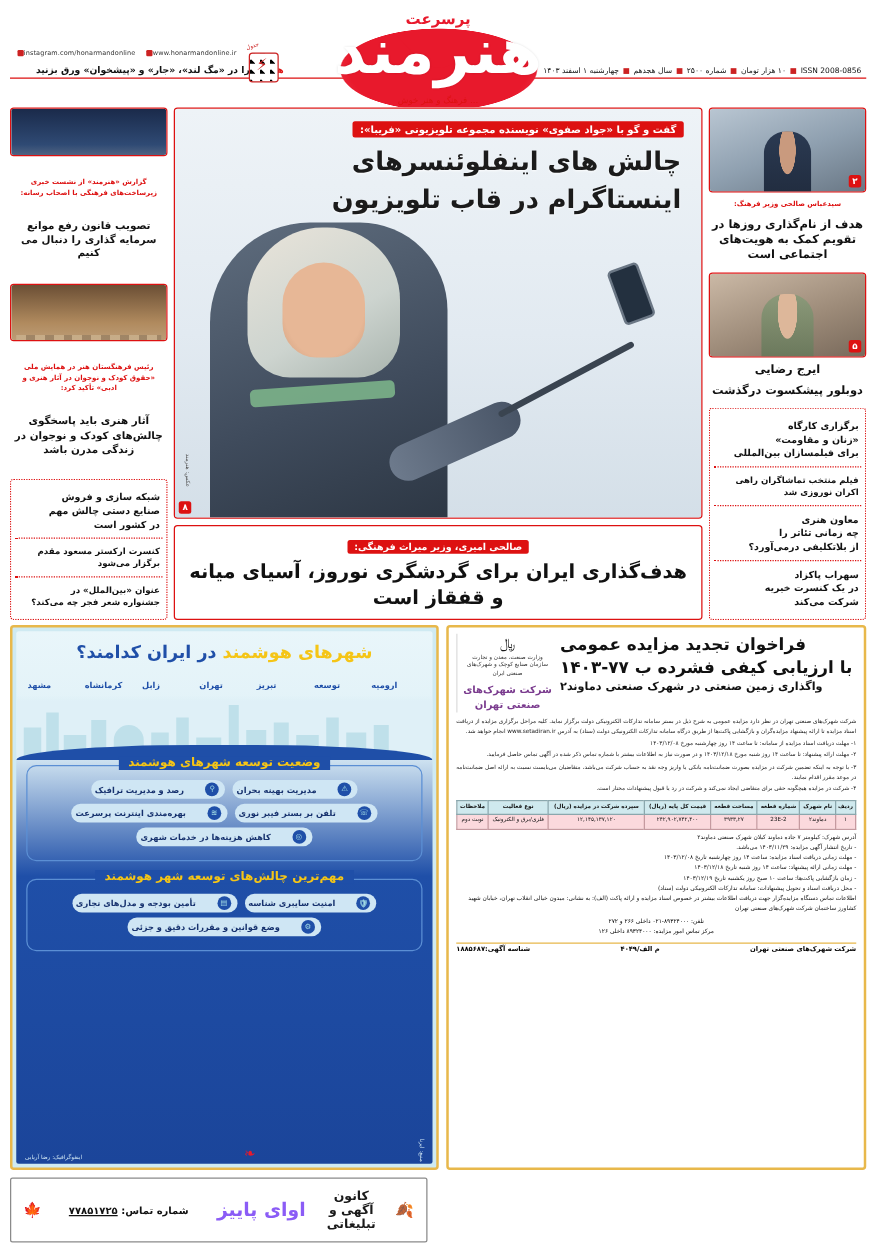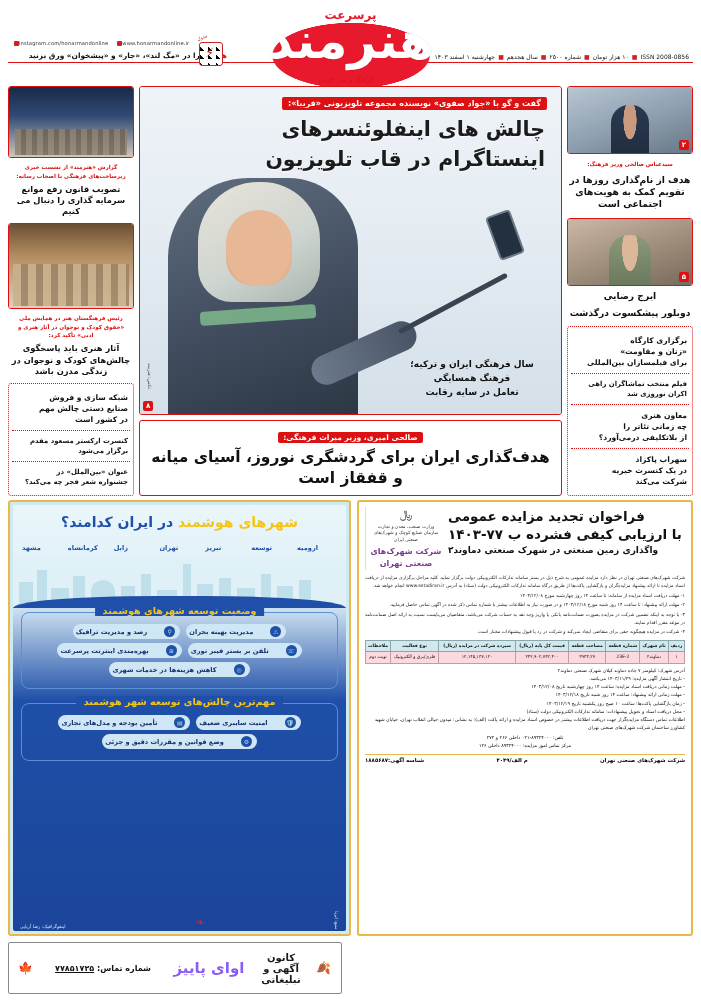--- a/index.html
+++ b/index.html
@@ -42,21 +42,21 @@
       width: 52px; height: 52px; background: #e8192c; border-radius: 40% 0 40% 0; }
   .logo-main { position: absolute; left: 0; right: 0; top: 14px; font-size: 50px; font-weight: bold; color: #fff;
       text-shadow: 0 0 2px rgba(0,0,0,.12); line-height: 1; letter-spacing: -2px; }
   .logo-top { position: absolute; left: 50%; transform: translateX(-50%); top: 6px; font-size: 12px; color: #e8192c; font-weight: bold; }
   .logo-sub { position: absolute; left: 0; right: 0; bottom: 2px; font-size: 7px; color: #d11; }
 
   
   .top { position: relative; padding: 0 8px; height: 410px; display: flex; gap: 5px; direction: rtl; }
   .col-right { width: 126px; flex: none; display: flex; flex-direction: column; gap: 4px; }
   .col-center { flex: 1; display: flex; flex-direction: column; }
-  .col-left { width: 126px; flex: none; display: flex; flex-direction: column; gap: 3px; }
+  .col-left { width: 126px; flex: none; display: flex; flex-direction: column; gap: 15px; }
 
   .photo-box { border: 1.3px solid #d11; border-radius: 3px; overflow: hidden; position: relative; }
   .photo { position: relative; width: 100%; }
   .pg-badge { position: absolute; right: 3px; bottom: 3px; background: #d11; color: #fff; font-size: 7px;
               padding: 1px 3px; border-radius: 2px; font-weight: bold; }
   .pg-badge.left { left: 3px; right: auto; }
 
   .ph-person-1 { height: 84px; background: linear-gradient(160deg,#b9c6d2 0%,#8fa0b0 45%,#5d6a77 100%); }
   .ph-person-1:after { content:""; position:absolute; left:50%; top:18px; transform:translateX(-50%);
       width:38px; height:70px; background: radial-gradient(ellipse at 50% 22%, #c99a7e 0 24%, transparent 25%), linear-gradient(#2b3a52,#1d2738);
@@ -248,25 +248,20 @@
         <div class="hero-greenband"></div>
         <div class="hero-scarf"></div>
         <div class="hero-face"></div>
         <div class="hero-arm"></div>
         <div class="hero-stick"></div>
         <div class="hero-phone"></div>
 
         <div class="hero-kicker">گفت و گو با «جواد صفوی» نویسنده مجموعه تلویزیونی «فریبا»:</div>
         <div class="hero-title">چالش های اینفلوئنسرهای اینستاگرام در قاب تلویزیون</div>
 
-        <div class="hero-sidenotes">
-          <span class="ln">سال فرهنگی ایران و ترکیه؛</span>
-          <span class="ln">فرهنگ همسایگی</span>
-          <span class="ln">تعامل در سایه رقابت</span>
-        </div>
         <div class="hero-credit">عکس: هنرمند</div>
         <span class="pg-badge left">۸</span>
       </div>
 
       <div class="under-hero">
         <span class="uh-kicker">صالحی امیری، وزیر میراث فرهنگی:</span>
         <div class="uh-title">هدف‌گذاری ایران برای گردشگری نوروز، آسیای میانه و قفقاز است</div>
       </div>
     </div>
 
@@ -432,21 +427,21 @@
                 <span>کاهش هزینه‌ها در خدمات شهری</span>
               </span>
           </div>
         </div>
 
         <div class="ig-section" style="margin-top:14px">
           <div class="ig-section-title">مهم‌ترین چالش‌های توسعه شهر هوشمند</div>
           <div class="ig-row">
             <span class="ig-pill">
                 <span class="ic">🛡</span>
-                <span>امنیت سایبری ضعیف</span>
+                <span>امنیت سایبری شناسه</span>
               </span>
             <span class="ig-pill">
                 <span class="ic">▤</span>
                 <span>تأمین بودجه و مدل‌های تجاری</span>
               </span>
           </div>
           <div class="ig-row">
             <span class="ig-pill">
                 <span class="ic">⚙</span>
                 <span>وضع قوانین و مقررات دقیق و جزئی</span>

